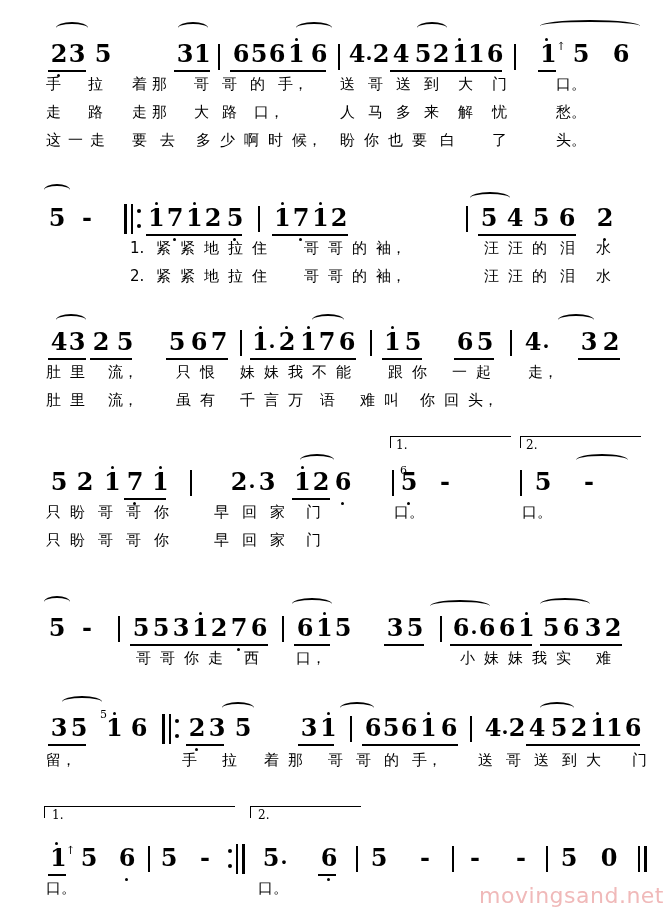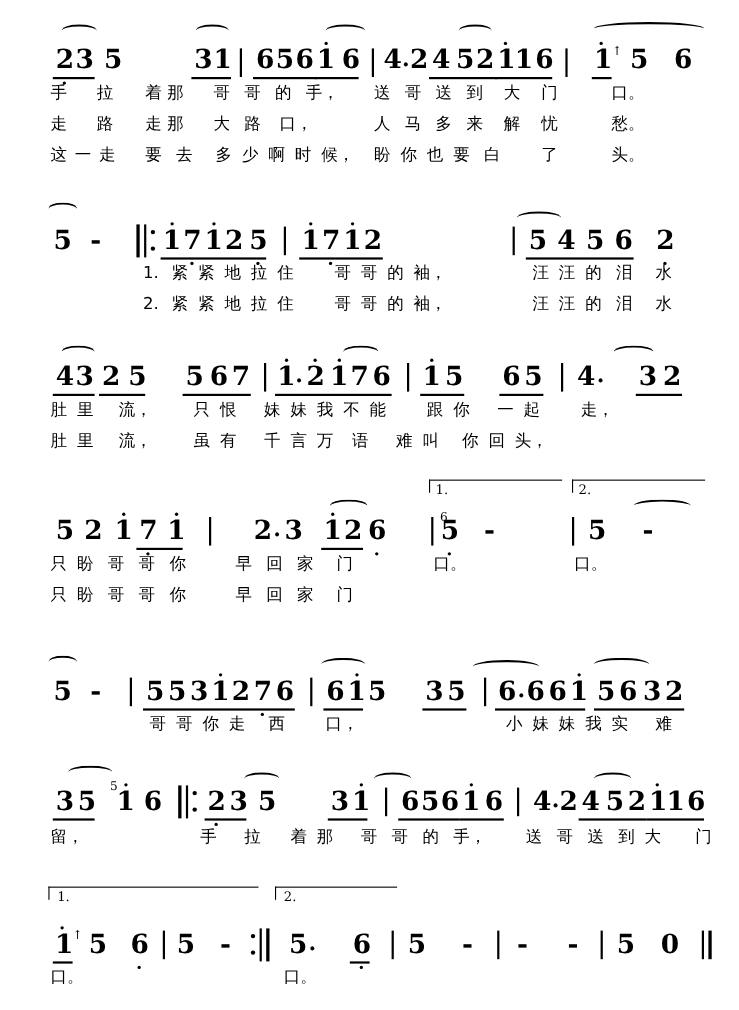--- a/index.html
+++ b/index.html
@@ -644,14 +644,15 @@
       <div class="bar" style="left:638px;top:0;height:26px;"></div>
       <div class="bar" style="left:644px;top:0;height:26px;width:3px;"></div>
     </div>
 
     <div style="position:absolute;top:80px;left:0;">
       <span class="cell lyr" style="left:46px;">口。</span>
       <span class="cell lyr" style="left:258px;">口。</span>
     </div>
   </div>
 
+  <div class="watermark">movingsand.net</div>
 
 </div>
 
 </body></html>

